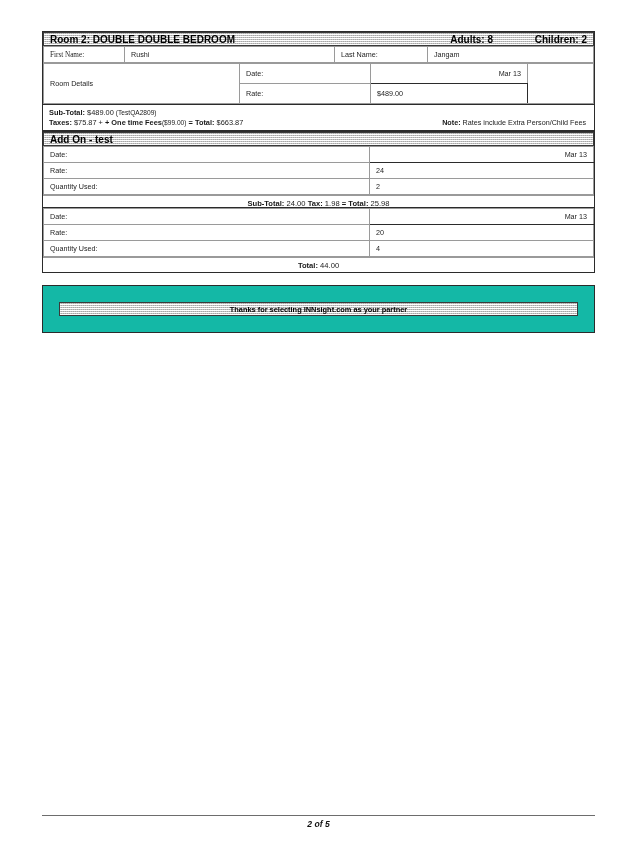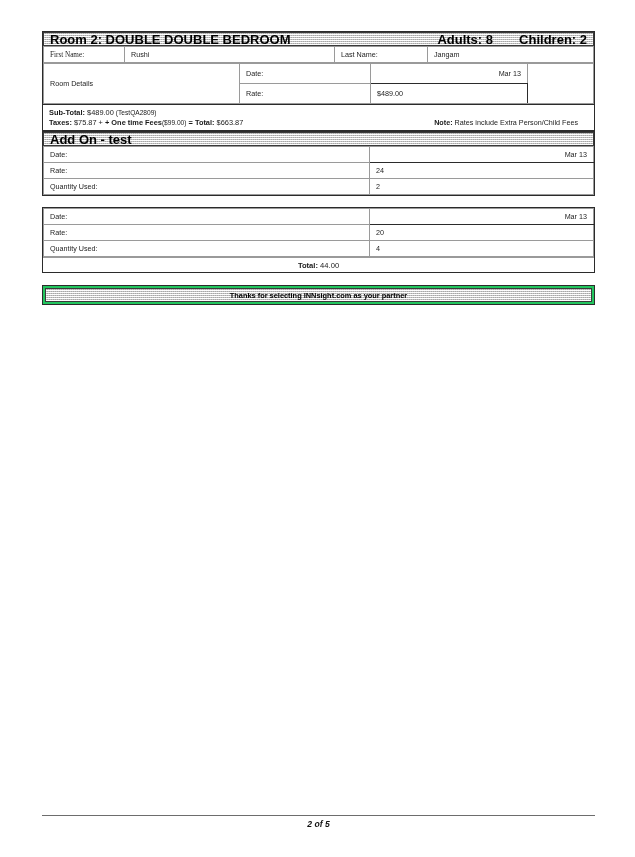--- a/index.html
+++ b/index.html
@@ -42,21 +42,21 @@
     line-height: 14px;
     border: 1px solid #3a3a3a;
     background-color: #ececec;
     background-image:
       repeating-linear-gradient(0deg,
         rgba(255,255,255,0.95) 0px, rgba(255,255,255,0.95) 1px,
         rgba(150,150,150,0.55) 1px, rgba(150,150,150,0.55) 2px),
       repeating-linear-gradient(90deg,
         rgba(255,255,255,0.95) 0px, rgba(255,255,255,0.95) 1px,
         rgba(150,150,150,0.55) 1px, rgba(150,150,150,0.55) 2px);
-    font-size: 13px;
+    font-size: 10px;
     font-weight: bold;
     color: #000;
     overflow: hidden;
   }
   .bar .bar-l {
     position: absolute;
     left: 6px; top: 0;
     white-space: nowrap;
   }
   .bar .bar-r1 {
@@ -103,21 +103,21 @@
     box-sizing: border-box;
     padding: 3px 6px 3px 6px;
     font-size: 7.4px;
     line-height: 9.6px;
     border-top: 1px solid #2b2b2b;
     min-height: 22px;
   }
   .summary b { font-weight: bold; }
   .summary .note {
     position: absolute;
-    right: 16px;
+    right: 8px;
     bottom: 3px;
     font-size: 7.2px;
     white-space: nowrap;
   }
   .small-paren { font-size: 6.6px; }
 
   
   .row-addon td { height: 15px; }
 
   .total-row {
@@ -130,22 +130,22 @@
   }
   .total-row b { font-weight: bold; }
 
   
   .thanks-wrap {
     position: absolute;
     left: 42px;
     width: 553px;
     box-sizing: border-box;
     border: 1px solid #2b2b2b;
-    padding: 2px;
-    background: #22c55e;
+    padding: 16px;
+    background: #14b8a6;
   }
   .thanks {
     box-sizing: border-box;
     height: 14px;
     line-height: 14px;
     text-align: center;
     font-size: 7.4px;
     font-weight: bold;
     border: 1px solid #3a3a3a;
     background-color: #ececec;
@@ -255,20 +255,29 @@
         <td class="cell-label">Rate:</td>
         <td class="cell-val heavy-l">24</td>
       </tr>
       <tr class="row-addon">
         <td class="cell-label">Quantity Used:</td>
         <td class="cell-val heavy-l">2</td>
       </tr>
     </tbody>
       </table>
 
+    <div class="total-row">
+      <b>Sub-Total:</b>
+      <span>24.00</span>
+      <b>Tax:</b>
+      <span>1.98</span>
+      <b>=</b>
+      <b>Total:</b>
+      <span>25.98</span>
+    </div>
   </div>
 
   <div class="panel" style="top:207px;">
 
     <table class="tbl">
       <tbody>
           <tr class="row-addon">
         <td style="width:313px;" class="cell-label">Date:</td>
         <td class="cell-val heavy-l heavy-b">Mar 13</td>
       </tr>

